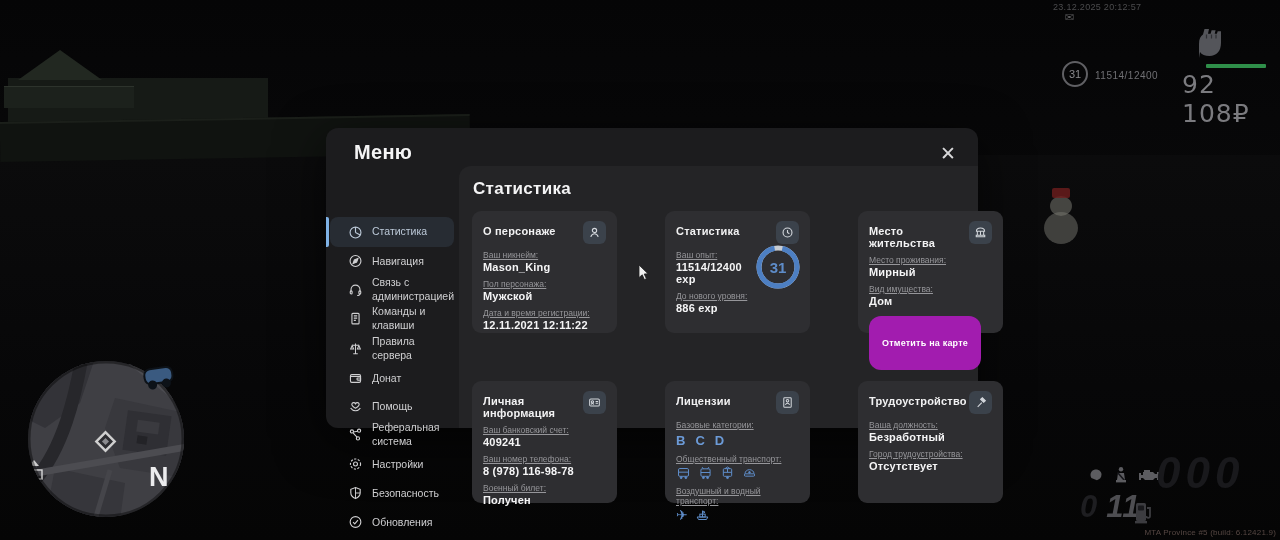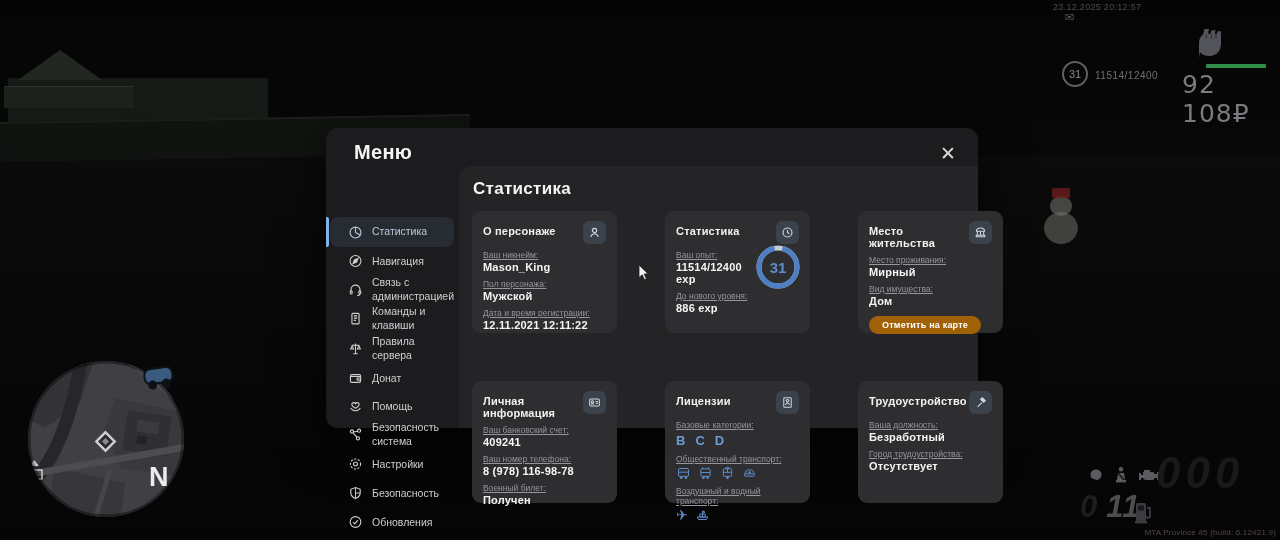--- a/index.html
+++ b/index.html
@@ -61,21 +61,21 @@
   .cards { margin:12px 0 0 13px; display:grid; grid-template-columns:145px 145px 145px; column-gap:19px; row-gap:20px;gap:48px; }
   .card { position:relative; width:145px; height:122px; background:#2e2e31; border-radius:9px; padding:10px 11px; }
   .card-head { display:flex; justify-content:space-between; align-items:flex-start; }
   .card-title { font-size:11px; font-weight:700; color:#f2f2f3; letter-spacing:.2px; padding-top:4px; }
   .badge { width:23px; height:23px; background:#3b424b; border-radius:6px; display:flex; align-items:center; justify-content:center; flex:0 0 23px; }
   .badge svg { width:13px; height:13px; }
   .f-label { margin-top:6px; font-size:8.5px; color:#96969a;text-decoration:underline; }
   .f-value { margin-top:1px; font-size:11px; font-weight:700; color:#f5f5f6; letter-spacing:.2px; }
   .ring-wrap { position:absolute; right:9px; top:33px; width:46px; height:46px; }
   .ring-num { position:absolute; inset:0; display:flex; align-items:center; justify-content:center; font-size:15px; font-weight:700; color:#5e8cc8; }
-  .map-btn { margin-top:9px; display:inline-block; background:#a16207; color:#fff; font-size:9px; font-weight:700; padding:4px 13px; border-radius:12px; border:none; cursor:pointer; letter-spacing:.2px; }
+  .map-btn { margin-top:9px; display:inline-block; background:#a21caf; color:#fff; font-size:9px; font-weight:700; padding:22px 13px; border-radius:12px; border:none; cursor:pointer; letter-spacing:.2px; }
   .lic-letters { display:flex; gap:10px; margin-top:3px; font-size:13px; font-weight:800; color:#6c9bd8; }
   .lic-row { display:flex; gap:7px; margin-top:2px; align-items:center; color:#5e8cc8; }
   .lic-row svg { width:15px; height:14px; }
   .plane-glyph { font-family:"DejaVu Sans",sans-serif; font-size:14px; color:#5e8cc8; line-height:1; }
 
   .cursor { position:absolute; left:638px; top:265px; z-index:20; }
 </style>
 </head>
 <body>
 
@@ -414,21 +414,21 @@
 
       <div class="side-item" style="top:269px;">
         <span class="sicon">
             <svg viewBox="0 0 16 16" fill="none" stroke="#cfcfd1" stroke-width="1.2">
               <circle cx="4.2" cy="4.6" r="1.7"></circle>
               <circle cx="11.8" cy="3.8" r="1.7"></circle>
               <circle cx="10.6" cy="12" r="1.7"></circle>
               <path d="M5.8 5.2 10.2 4.4M5.4 6 9.8 10.8"></path>
             </svg>
           </span>
-        <span class="lbl">Безопасность система</span>
+        <span class="lbl">Реферальная система</span>
       </div>
 
       <div class="side-item" style="top:298px;">
         <span class="sicon">
             <svg viewBox="0 0 16 16" fill="none" stroke="#cfcfd1" stroke-width="1.2">
               <circle cx="8" cy="8" r="5.4" stroke-dasharray="2.3 1.6"></circle>
               <circle cx="8" cy="8" r="2.1"></circle>
             </svg>
           </span>
         <span class="lbl">Настройки</span>

